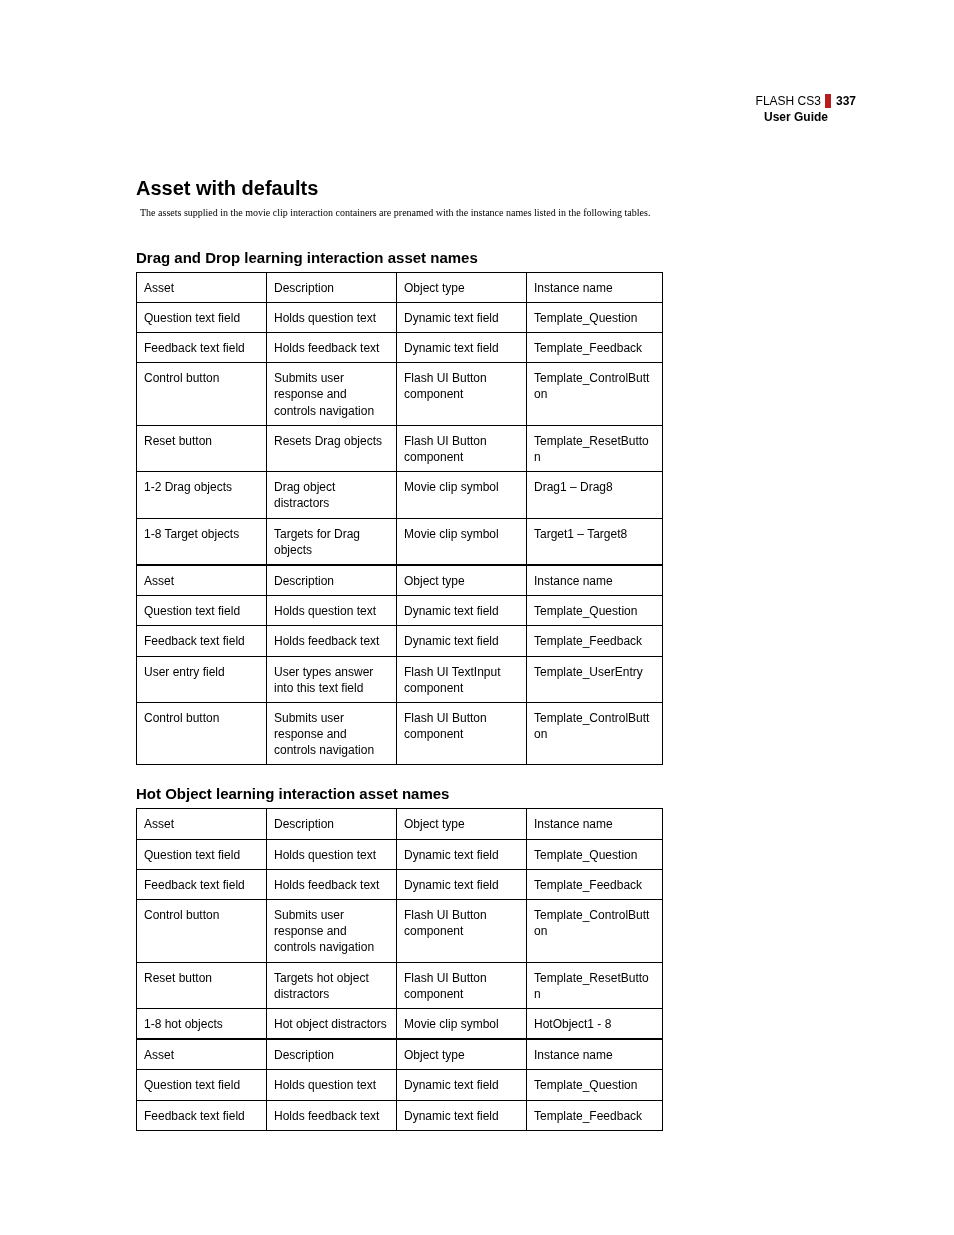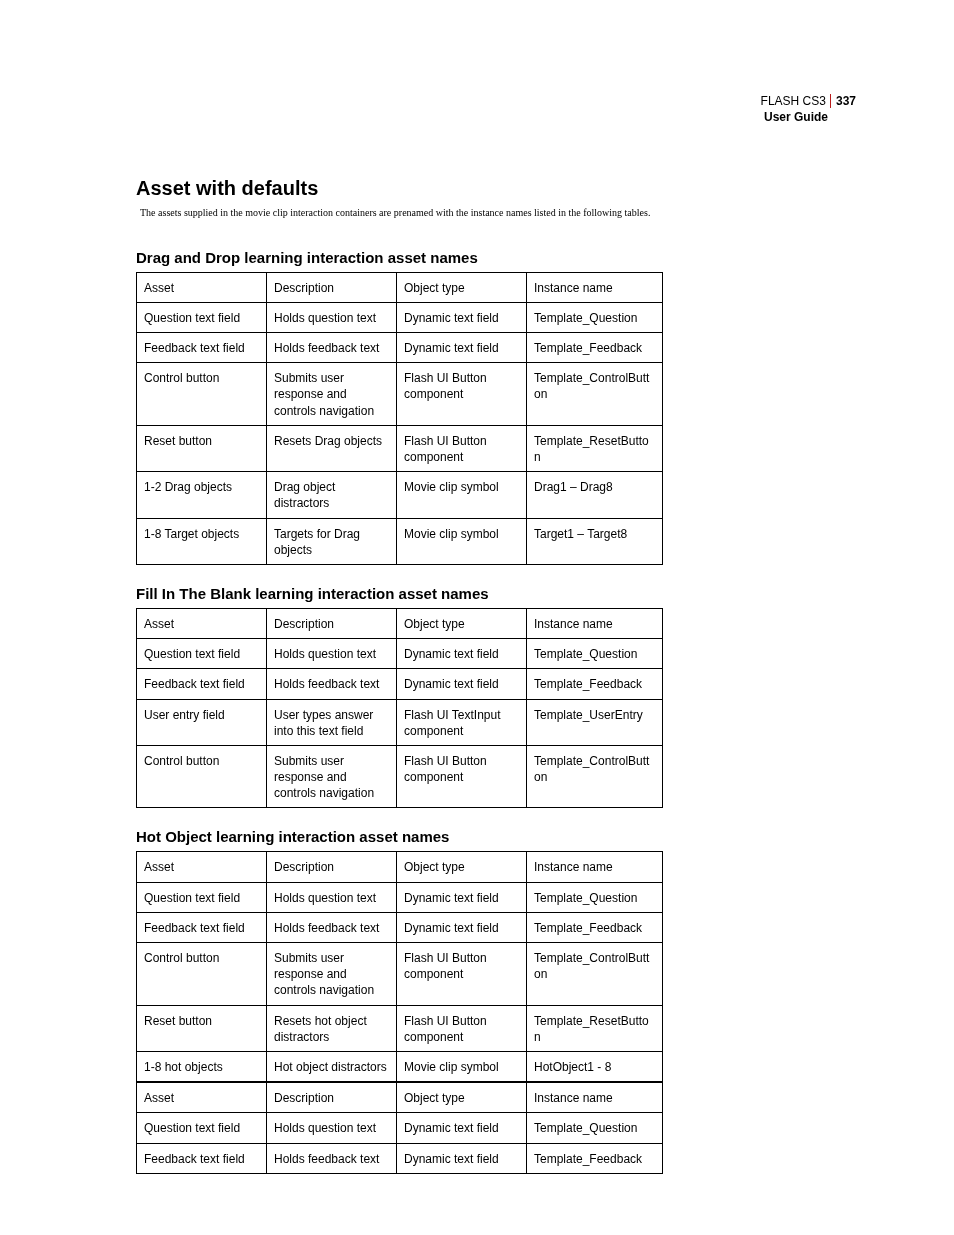--- a/index.html
+++ b/index.html
@@ -16,21 +16,21 @@
   }
   .header {
     text-align: right;
     font-size: 12px;
     line-height: 1.3;
     margin-bottom: 52px;
   }
   .header-line1 { display: inline-block; margin-top: 16px; }
   .header-pagenum {
     font-weight: bold;
-    border-left: 1px solid #b91c1c;
+    border-left: 6px solid #b91c1c;
     padding-left: 5px;
     margin-left: 4px;
   }
   .header-line2 { font-weight: bold; margin-right: 28px; text-align: right;}
   h2.section-title {
     font-size: 20px;
     font-weight: bold;
     margin: 0 0 6px 0;
   }
   p.intro {
@@ -130,21 +130,20 @@
             <td>Drag1 – Drag8</td>
           </tr>
           <tr>
             <td>1-8 Target objects</td>
             <td>Targets for Drag objects</td>
             <td>Movie clip symbol</td>
             <td>Target1 – Target8</td>
           </tr>
         </tbody>
       </table>
-      <div class="table-title">Fill In The Blank learning interaction asset names</div>
       <table>
         <colgroup>
           <col class="c1">
           <col class="c2">
           <col class="c3">
           <col class="c4">
         </colgroup>
         <thead>
           <tr>
             <th>Asset</th>
@@ -210,21 +209,21 @@
             <td>Template_Feedback</td>
           </tr>
           <tr>
             <td>Control button</td>
             <td>Submits user response and controls navigation</td>
             <td>Flash UI Button component</td>
             <td>Template_ControlButton</td>
           </tr>
           <tr>
             <td>Reset button</td>
-            <td>Resets hot object distractors</td>
+            <td>Targets hot object distractors</td>
             <td>Flash UI Button component</td>
             <td>Template_ResetButton</td>
           </tr>
           <tr>
             <td>1-8 hot objects</td>
             <td>Hot object distractors</td>
             <td>Movie clip symbol</td>
             <td>HotObject1 - 8</td>
           </tr>
         </tbody>

